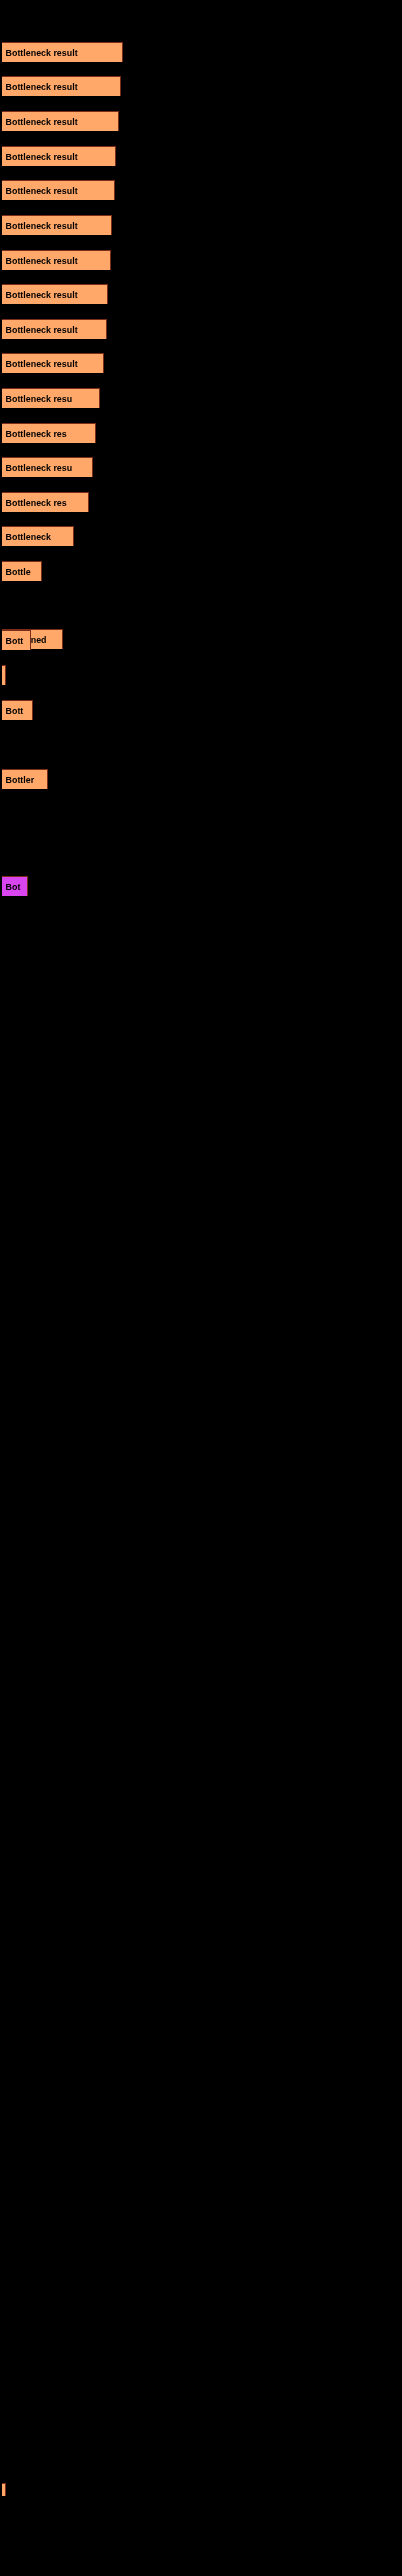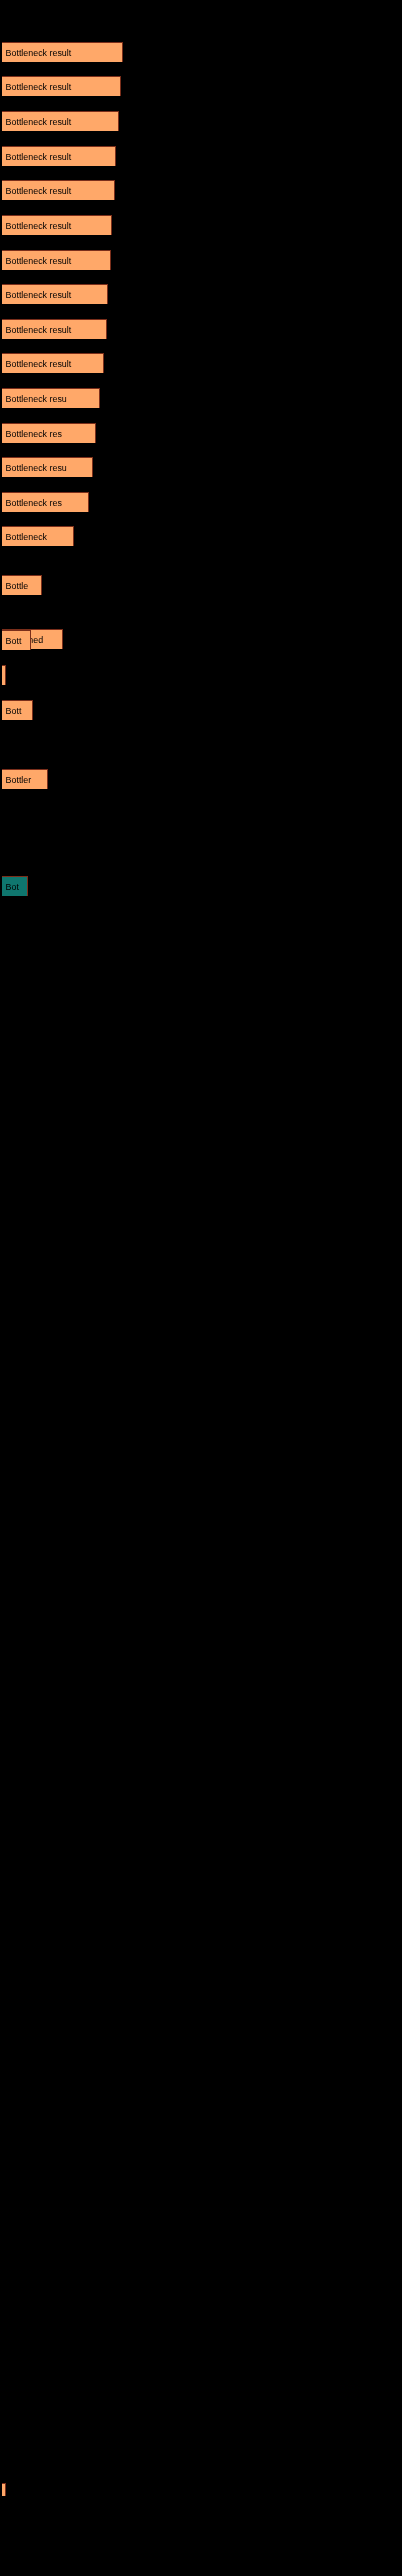--- a/index.html
+++ b/index.html
@@ -64,20 +64,21 @@
   .bar {
     position: absolute;
     left: 2.4px;
     top: 0;
     box-sizing: border-box;
     background: #ffa869;
     border-top: 0.8px solid #7a2e1a;
     border-right: 0.8px solid #7a2e1a;
     overflow: hidden;
     white-space: nowrap;
+    font-weight: bold;
   }
 
   .bar-label {
     position: absolute;
     left: 3.2px;
     top: 50%;
     transform: translateY(-50%);
     font-size: 8.9px;
     line-height: 10.5px;
     color: #000000;
@@ -161,21 +162,21 @@
       <div class="bar-row" style="top: 492px; height: 20px;">
         <div class="bar" style="width: 87px; height: 20px; background: rgb(255, 168, 105); border-top-color: rgb(122, 46, 26); border-right-color: rgb(122, 46, 26);">
           <span class="bar-label" style="color: rgb(0, 0, 0);">Bottleneck res</span>
         </div>
       </div>
       <div class="bar-row" style="top: 526px; height: 20px;">
         <div class="bar" style="width: 72px; height: 20px; background: rgb(255, 168, 105); border-top-color: rgb(122, 46, 26); border-right-color: rgb(122, 46, 26);">
           <span class="bar-label" style="color: rgb(0, 0, 0);">Bottleneck</span>
         </div>
       </div>
-      <div class="bar-row" style="top: 575px; height: 20px;">
+      <div class="bar-row" style="top: 561px; height: 20px;">
         <div class="bar" style="width: 40px; height: 20px; background: rgb(255, 168, 105); border-top-color: rgb(122, 46, 26); border-right-color: rgb(122, 46, 26);">
           <span class="bar-label" style="color: rgb(0, 0, 0);">Bottle</span>
         </div>
       </div>
       <div class="bar-row" style="top: 596px; height: 20px; margin-top: 33px;">
         <div class="bar" style="width: 61px; height: 20px; background: rgb(255, 168, 105); border-top-color: rgb(122, 46, 26); border-right-color: rgb(122, 46, 26);">
           <span class="bar-label" style="color: rgb(0, 0, 0);">Bottlened</span>
         </div>
       </div>
       <div class="bar-row" style="top: 630px; height: 20px;">
@@ -190,21 +191,21 @@
         <div class="bar" style="width: 31px; height: 20px; background: rgb(255, 168, 105); border-top-color: rgb(122, 46, 26); border-right-color: rgb(122, 46, 26);">
           <span class="bar-label" style="color: rgb(0, 0, 0);">Bott</span>
         </div>
       </div>
       <div class="bar-row" style="top: 769px; height: 20px;">
         <div class="bar" style="width: 46px; height: 20px; background: rgb(255, 168, 105); border-top-color: rgb(122, 46, 26); border-right-color: rgb(122, 46, 26);">
           <span class="bar-label" style="color: rgb(0, 0, 0);">Bottler</span>
         </div>
       </div>
       <div class="bar-row" style="top: 876px; height: 20px;">
-        <div class="bar" style="width: 26px; height: 20px; background: #0f766e; border-top-color: rgb(122, 46, 26); border-right-color: rgb(122, 46, 26);">
+        <div class="bar" style="width: 26px; height: 20px; background: #d946ef; border-top-color: rgb(122, 46, 26); border-right-color: rgb(122, 46, 26);">
           <span class="bar-label" style="color: rgb(0, 0, 0);">Bot</span>
         </div>
       </div>
       <div class="bar-row" style="top: 2483px; height: 13px;">
         <div class="bar sliver" style="width: 3.2px; height: 13px; background: rgb(255, 168, 105); border-top-color: rgb(122, 46, 26); border-right-color: rgb(122, 46, 26);"></div>
       </div>
     </div>
 
 </div>
 

